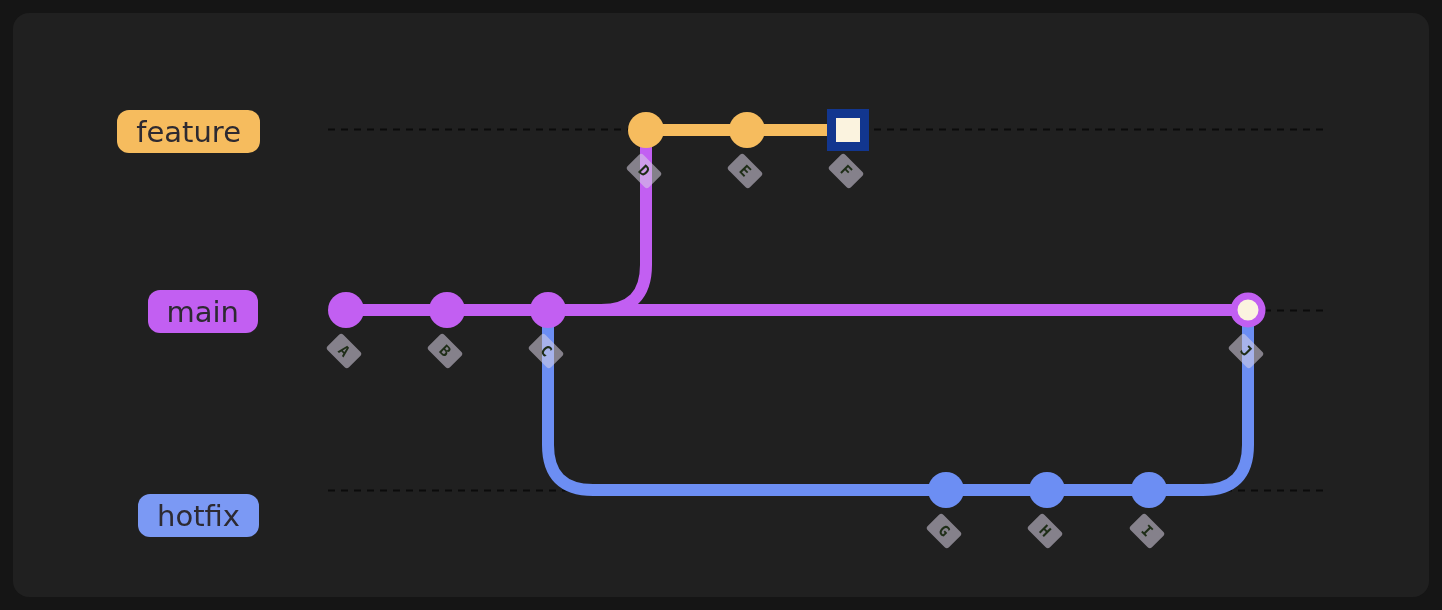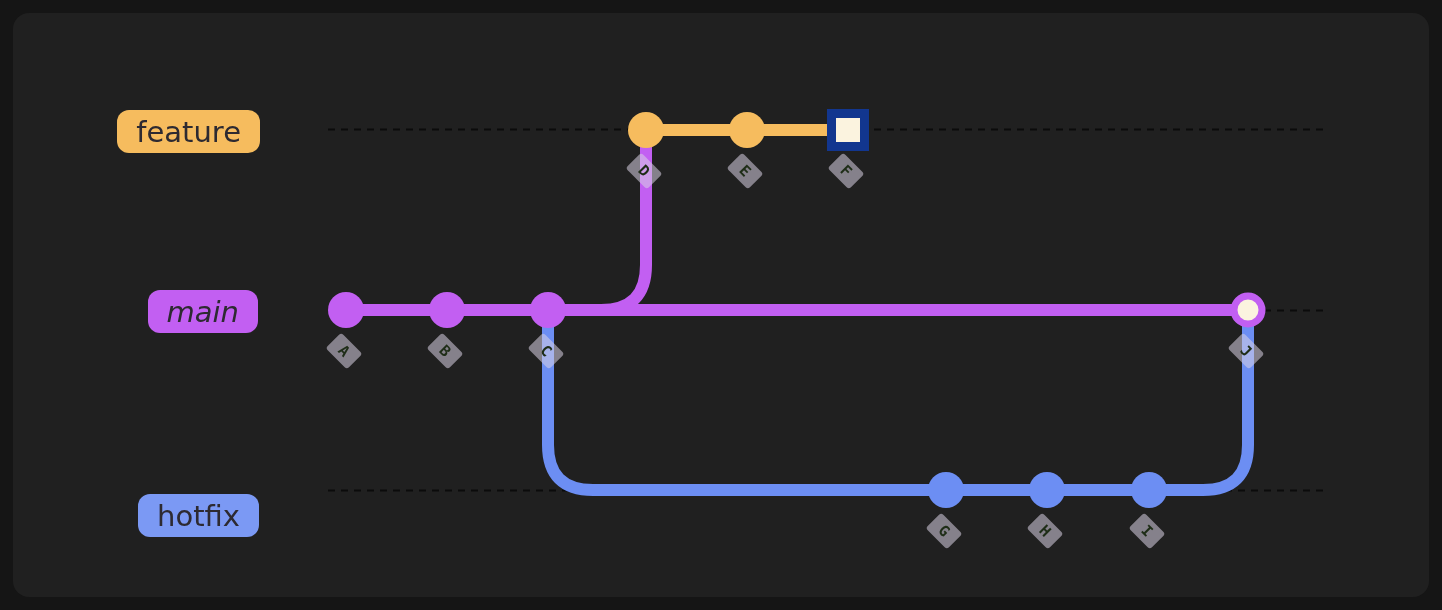--- a/index.html
+++ b/index.html
@@ -40,21 +40,21 @@
     display: flex;
     align-items: center;
     padding: 16px 19px;
     border-radius: 12px;
     font-size: 29px;
     font-weight: 500;
     color: #2d2a31;
     box-sizing: border-box;
   }
   .pill-feature { top: 110px; right: 1182px; background: #F6BC5E; }
-  .pill-main    { top: 290px; right: 1184px; background: #C25FF2; font-style: italic; }
+  .pill-main    { top: 290px; right: 1184px; background: #C25FF2; }
   .pill-hotfix  { top: 494px; right: 1183px; background: #7B99F4; }
   .tag {
     position: absolute;
     width: 30px; height: 22px;
     background: rgba(216, 210, 228, 0.55);
     border-radius: 3px;
     transform: rotate(45deg);
     display: flex;
     align-items: center;
     justify-content: center;

